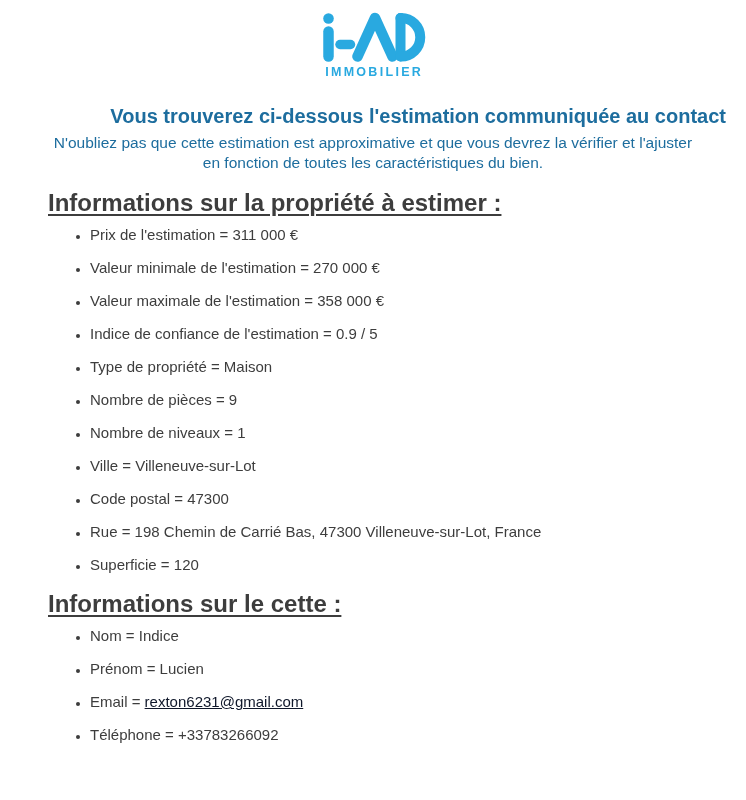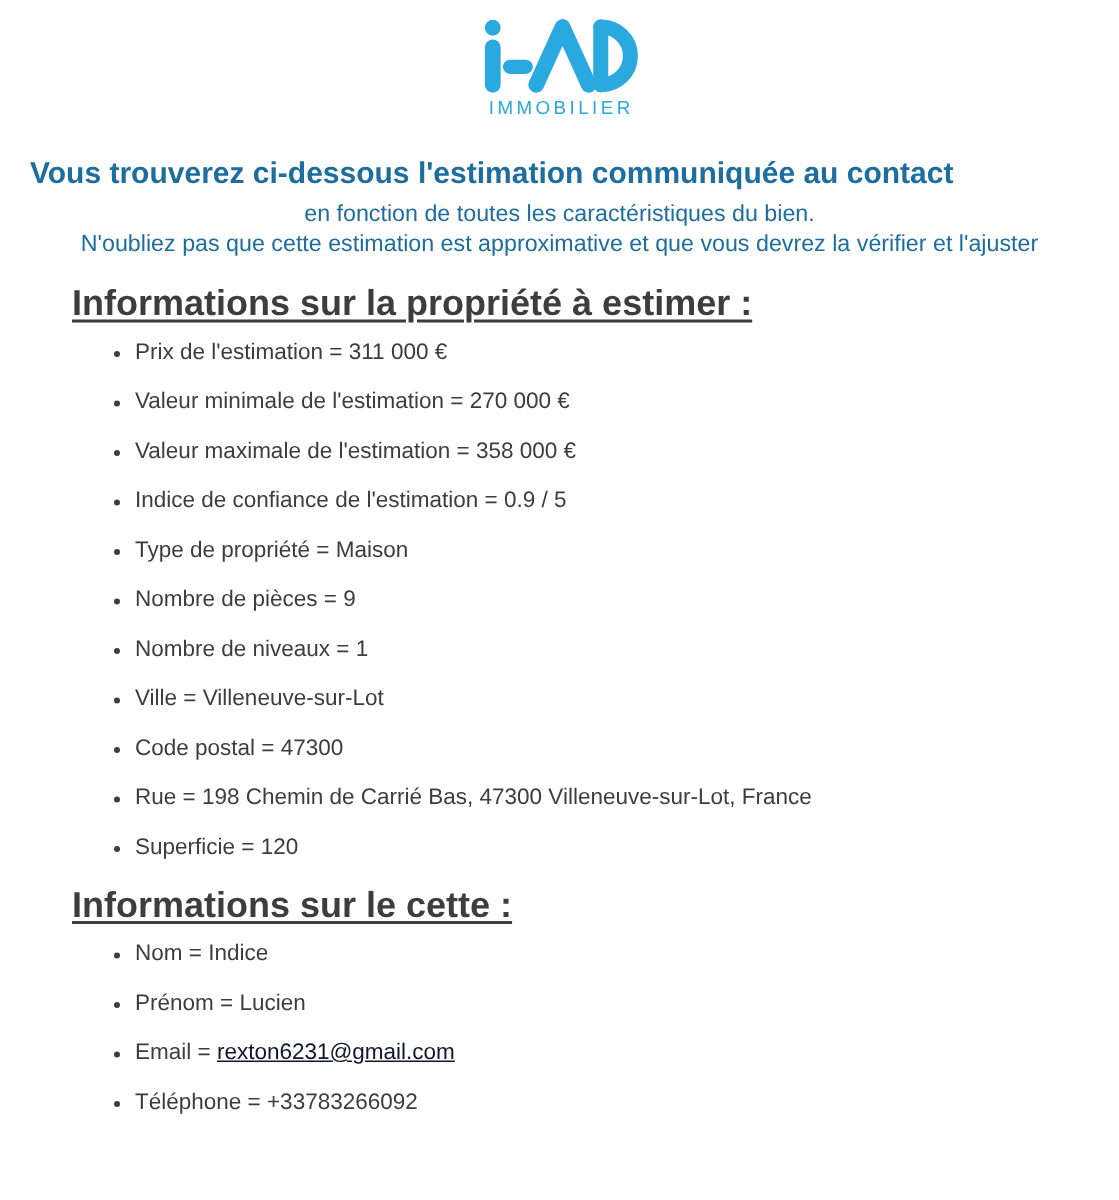--- a/index.html
+++ b/index.html
@@ -16,33 +16,33 @@
 
   
   .logo-wrap {
     display: flex;
     flex-direction: column;
     align-items: center;
   }
   .logo-sub {
     margin-top: 3px;
     font-size: 12.5px;
-    font-weight: normal;
+    font-weight: bold;
     letter-spacing: 2.3px;
     padding-left: 2.3px; 
     color: #29a9e0;
   }
 
   
   .headline {
     margin: 25px 20px 0;
     font-size: 20px;
     line-height: 24px;
     font-weight: bold;
-    text-align: left;
+    text-align: right;
     color: #1d6d9e;
   }
   .subtitle {
     margin: 5px 0 0;
     text-align: center;
     font-size: 15.5px;
     line-height: 19.5px;
     color: #1d6d9e;
   }
   .subtitle span { display: block; }
@@ -91,22 +91,22 @@
         <path d="M80.5 6 V44.5" stroke-width="10"></path>
         <path d="M80.5 6 h0.5 a19.25 19.25 0 0 1 0 38.5 h-0.5" stroke-width="10"></path>
       </g>
     </svg>
     <div class="logo-sub">IMMOBILIER</div>
   </div>
 
   <h1 class="headline">Vous trouverez ci-dessous l'estimation communiquée au contact</h1>
 
   <p class="subtitle">
+    <span>N'oubliez pas que cette estimation est approximative et que vous devrez la vérifier et l'ajuster</span>
     <span>en fonction de toutes les caractéristiques du bien.</span>
-    <span>N'oubliez pas que cette estimation est approximative et que vous devrez la vérifier et l'ajuster</span>
   </p>
 
   <h2 class="section-heading">Informations sur la propriété à estimer :</h2>
 
   <ul class="info-list">
     <li>Prix de l'estimation = 311 000 €</li>
     <li>Valeur minimale de l'estimation = 270 000 €</li>
     <li>Valeur maximale de l'estimation = 358 000 €</li>
     <li>Indice de confiance de l'estimation = 0.9 / 5</li>
     <li>Type de propriété = Maison</li>

